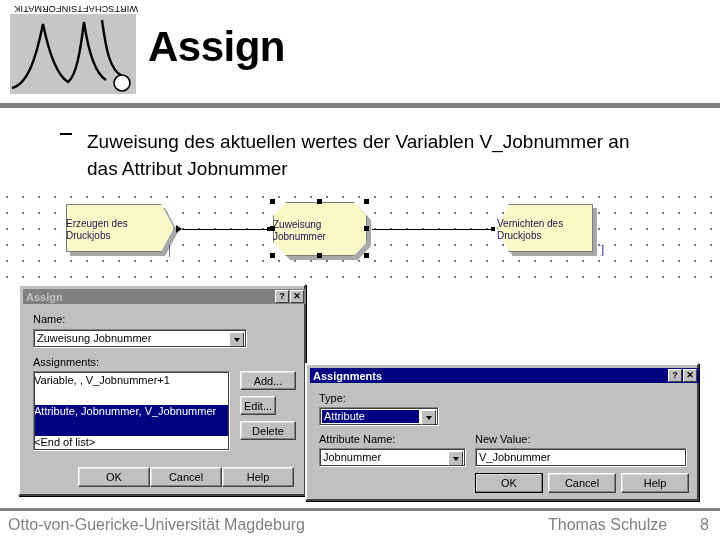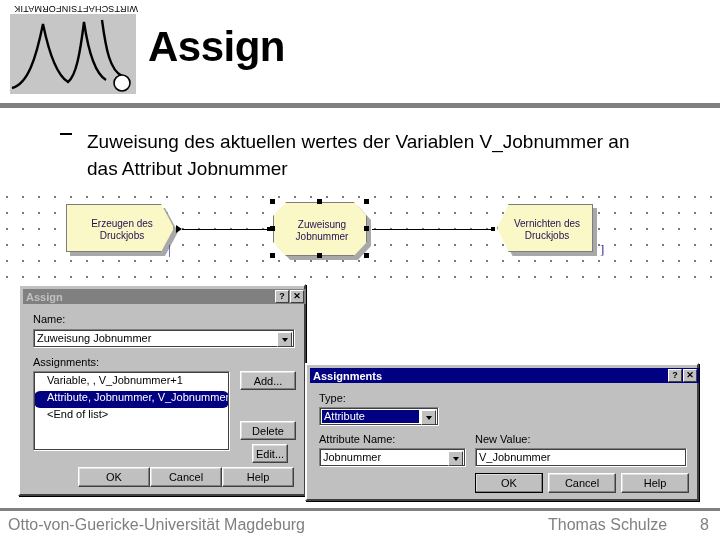--- a/index.html
+++ b/index.html
@@ -53,21 +53,21 @@
   #canvas{
     position:absolute;left:0px;top:192px;width:720px;height:90px;
     background-color:#ffffff;
     background-image:radial-gradient(circle at 1px 1px, #7a7a7a 0.9px, rgba(0,0,0,0) 1.1px);
     background-size:16px 16px;
     background-position:6px 4px;
   }
   .node{position:absolute;}
   .node .label{
     position:absolute;left:0;top:0;width:100%;height:100%;
-    display:flex;flex-direction:column;align-items:center;justify-content:center;
+    display:flex;flex-direction:column;align-items:flex-start;justify-content:center;
     font-size:10px;color:#201050;line-height:12px;text-align:center;
     font-family:"Liberation Sans", sans-serif;
   }
 
   
   #node-create{left:66px;top:12px;width:112px;height:52px;}
   #node-create .body{
     position:absolute;left:0;top:0;width:108px;height:48px;
     background:#fbf8c8;border:1px solid #7d7d7d;
     box-sizing:border-box;
@@ -170,22 +170,22 @@
     border-top:4px solid #000;
   }
   .listbox{
     position:absolute;background:#ffffff;box-sizing:border-box;
     border-top:1px solid #808080;border-left:1px solid #808080;
     border-right:1px solid #ffffff;border-bottom:1px solid #ffffff;
     outline:1px solid #404040;outline-offset:-2px;
     overflow:hidden;padding:2px 0 0 0;
   }
   .listbox .item{
-    font-size:11px;color:#000;padding:0 13px;height:17px;line-height:13px;
-    white-space:nowrap;overflow:hidden;border-radius:6px;
+    font-size:11px;color:#000;padding:0 0;height:31px;line-height:13px;
+    white-space:nowrap;overflow:hidden;
   }
   .listbox .item.sel{background:#000080;color:#ffffff;}
   .btn{
     position:absolute;background:#c0c0c0;box-sizing:border-box;
     border-top:1px solid #ffffff;border-left:1px solid #ffffff;
     border-right:1px solid #404040;border-bottom:1px solid #404040;
     font-size:11px;color:#000;
     display:flex;align-items:center;justify-content:center;
     box-shadow:inset -1px -1px 0 #808080, inset 1px 1px 0 #dfdfdf;
   }
@@ -271,37 +271,37 @@
 <div class="win" id="assign-dialog" style="left:18px;top:284px;width:288px;height:212px;">
 
   <div class="titlebar inactive" style="width:278px;">
     <span class="ttext">Assign</span>
     <span class="tbtn">?</span>
     <span class="tbtn">✕</span>
   </div>
 
   <div class="lbl" style="left:13px;top:27px;">Name:</div>
 
-  <div class="field" style="left:13px;top:43px;width:262px;height:19px;">
+  <div class="field" style="left:13px;top:43px;width:214px;height:19px;">
     <span class="fval">Zuweisung Jobnummer</span>
     <span class="combo-arrow">
         <i></i>
       </span>
   </div>
 
   <div class="lbl" style="left:13px;top:70px;">Assignments:</div>
 
   <div class="listbox" style="left:13px;top:85px;width:197px;height:80px;">
     <div class="item">Variable, , V_Jobnummer+1</div>
     <div class="item sel">Attribute, Jobnummer, V_Jobnummer</div>
     <div class="item">&lt;End of list&gt;</div>
   </div>
 
   <div class="btn" style="left:220px;top:85px;width:56px;height:19px;">Add...</div>
-  <div class="btn" style="left:232px;top:110px;width:36px;height:19px;margin-top:48px;">Edit...</div>
+  <div class="btn" style="left:220px;top:110px;width:36px;height:19px;">Edit...</div>
   <div class="btn" style="left:220px;top:135px;width:56px;height:19px;">Delete</div>
 
   <div class="btn" style="left:58px;top:181px;width:72px;height:20px;">OK</div>
   <div class="btn" style="left:130px;top:181px;width:72px;height:20px;">Cancel</div>
   <div class="btn" style="left:202px;top:181px;width:72px;height:20px;">Help</div>
 </div>
 
 <div class="win" id="assignments-dialog" style="left:305px;top:355px;width:394px;height:138px;margin-top:8px;">
 
   <div class="titlebar active" style="width:384px;">

